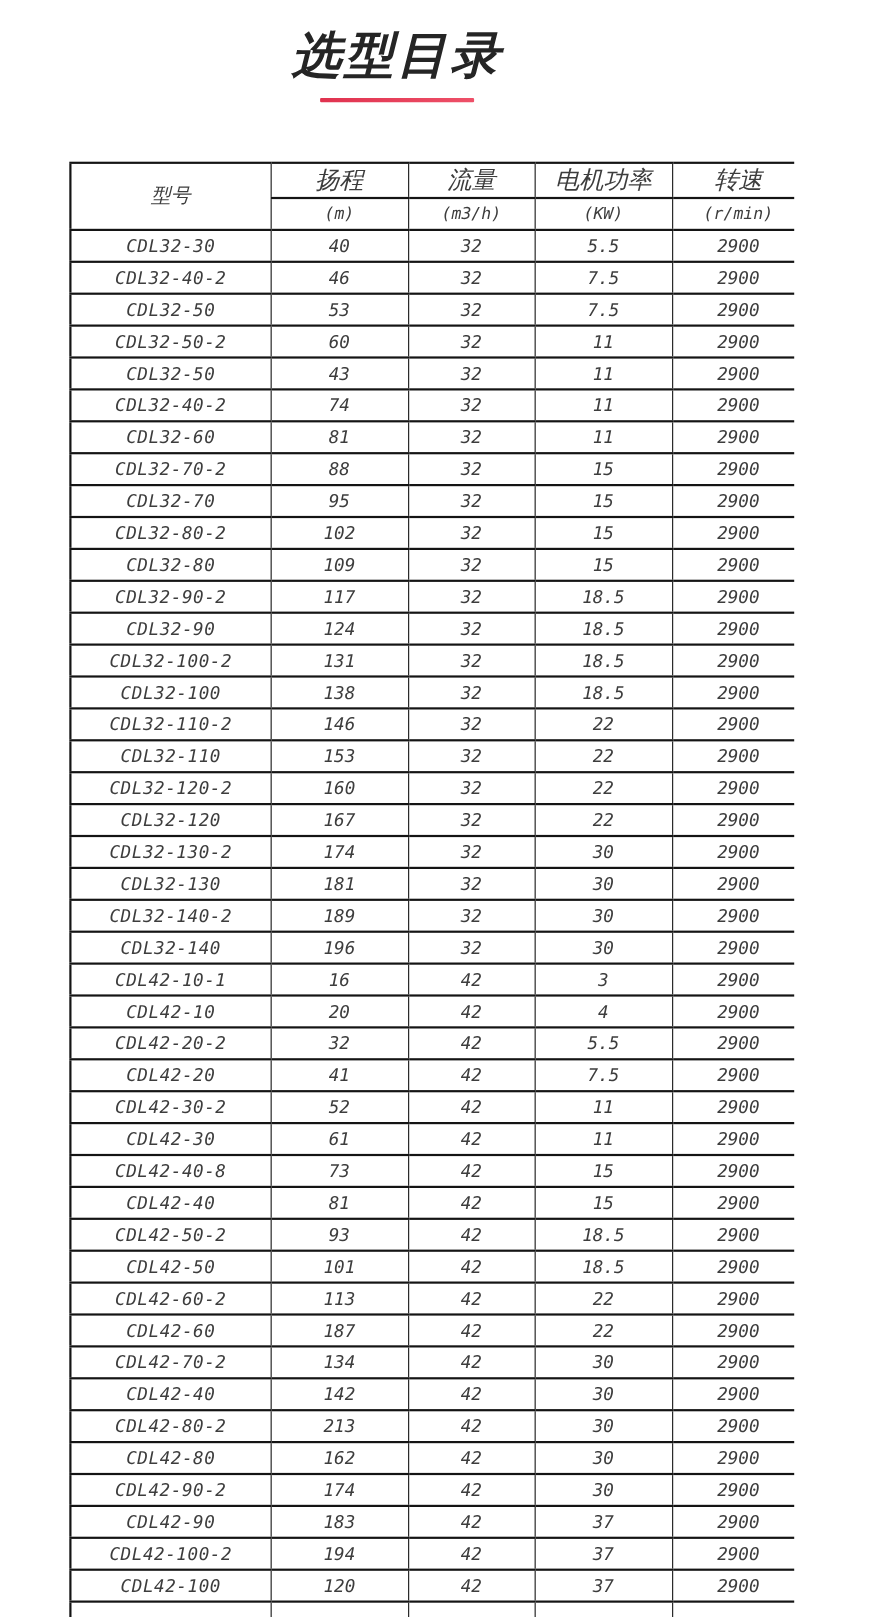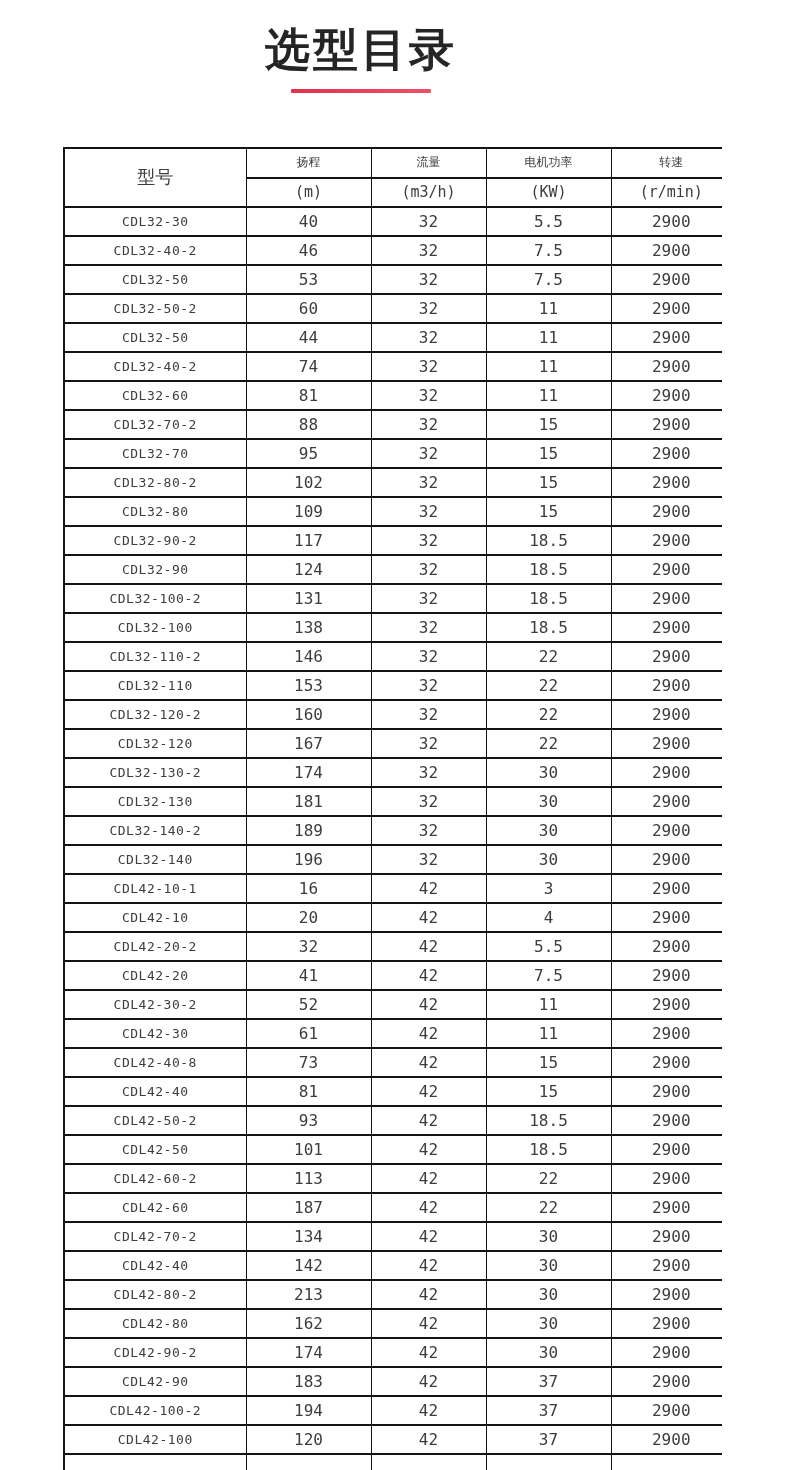--- a/index.html
+++ b/index.html
@@ -9,20 +9,21 @@
     width: 790px;
     height: 1470px;
     overflow: hidden;
     font-family: "DejaVu Sans Mono", monospace;
   }
   .page {
     width: 722px;
     height: 1470px;
     overflow: hidden;
     background: #ffffff;
+    font-style: italic;
   }
   .title-wrap {
     padding-top: 24px;
     text-align: center;
   }
   .page-title {
     font-family: "Liberation Sans", sans-serif;
     font-size: 45px;
     font-weight: 700;
     color: #252525;
@@ -49,28 +50,28 @@
     border-top-width: 2px;
     border-bottom-width: 2px;
     padding: 0;
     text-align: center;
     vertical-align: middle;
     color: #3d3d3d;
     font-weight: 400;
     white-space: nowrap;
     overflow: hidden;
   }
-  thead th.col-label { height: 28px; font-size: 12px; }
+  thead th.col-label { height: 28px; font-size: 22px; }
   thead th.col-unit  { height: 27px; font-size: 15px; }
   thead th.model-th  { font-size: 18px; }
   tbody td {
     height: 27px;
     font-size: 16px;
   }
-  tbody td.cell-model { font-size: 13px; letter-spacing: 0.5px; }
+  tbody td.cell-model { font-size: 16px; letter-spacing: 0.5px; }
 </style>
 </head>
 <body>
 
 <div class="page">
 
   <div class="title-wrap">
     <div class="page-title">选型目录</div>
     <div class="title-divider" style="background: linear-gradient(90deg, rgb(224, 50, 79), rgb(238, 80, 104));"></div>
   </div>
@@ -122,21 +123,21 @@
     </tr>
         <tr>
       <td class="cell-model">CDL32-50-2</td>
       <td class="cell-head">60</td>
       <td class="cell-flow">32</td>
       <td class="cell-power">11</td>
       <td class="cell-speed">2900</td>
     </tr>
         <tr>
       <td class="cell-model">CDL32-50</td>
-      <td class="cell-head">44</td>
+      <td class="cell-head">43</td>
       <td class="cell-flow">32</td>
       <td class="cell-power">11</td>
       <td class="cell-speed">2900</td>
     </tr>
         <tr>
       <td class="cell-model">CDL32-40-2</td>
       <td class="cell-head">74</td>
       <td class="cell-flow">32</td>
       <td class="cell-power">11</td>
       <td class="cell-speed">2900</td>

